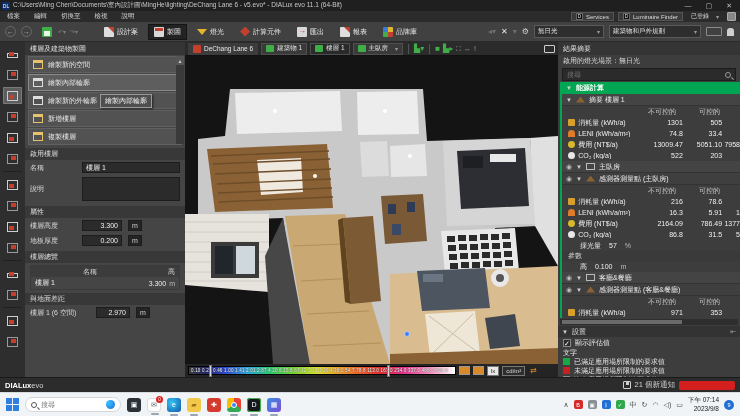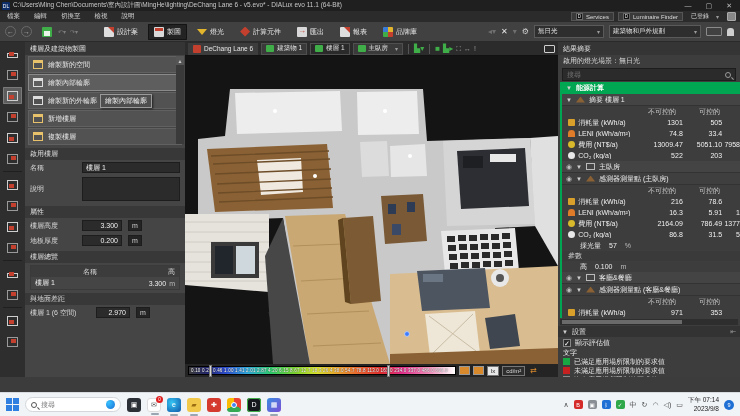--- a/index.html
+++ b/index.html
@@ -677,20 +677,28 @@
         </div>
         <div class="lgrow">
           <span class="lgsq lg2"></span>
           <span>沒有應用場所限制的要求值</span>
         </div>
 
       </div>
     </div>
   </div>
 
+  <div id="statusbar">
+    <span><b>DIALux</b><span>evo</span></span>
+    <span id="sbright">
+      <span class="floppy"></span>
+      <span>21 個新通知</span>
+      <span id="notifbar"></span>
+    </span>
+  </div>
 
   <div id="taskbar">
     <span class="winlogo">
         <span></span>
         <span></span>
         <span></span>
         <span></span>
       </span>
     <span id="tsearch">
       <span class="mag dark"></span>

